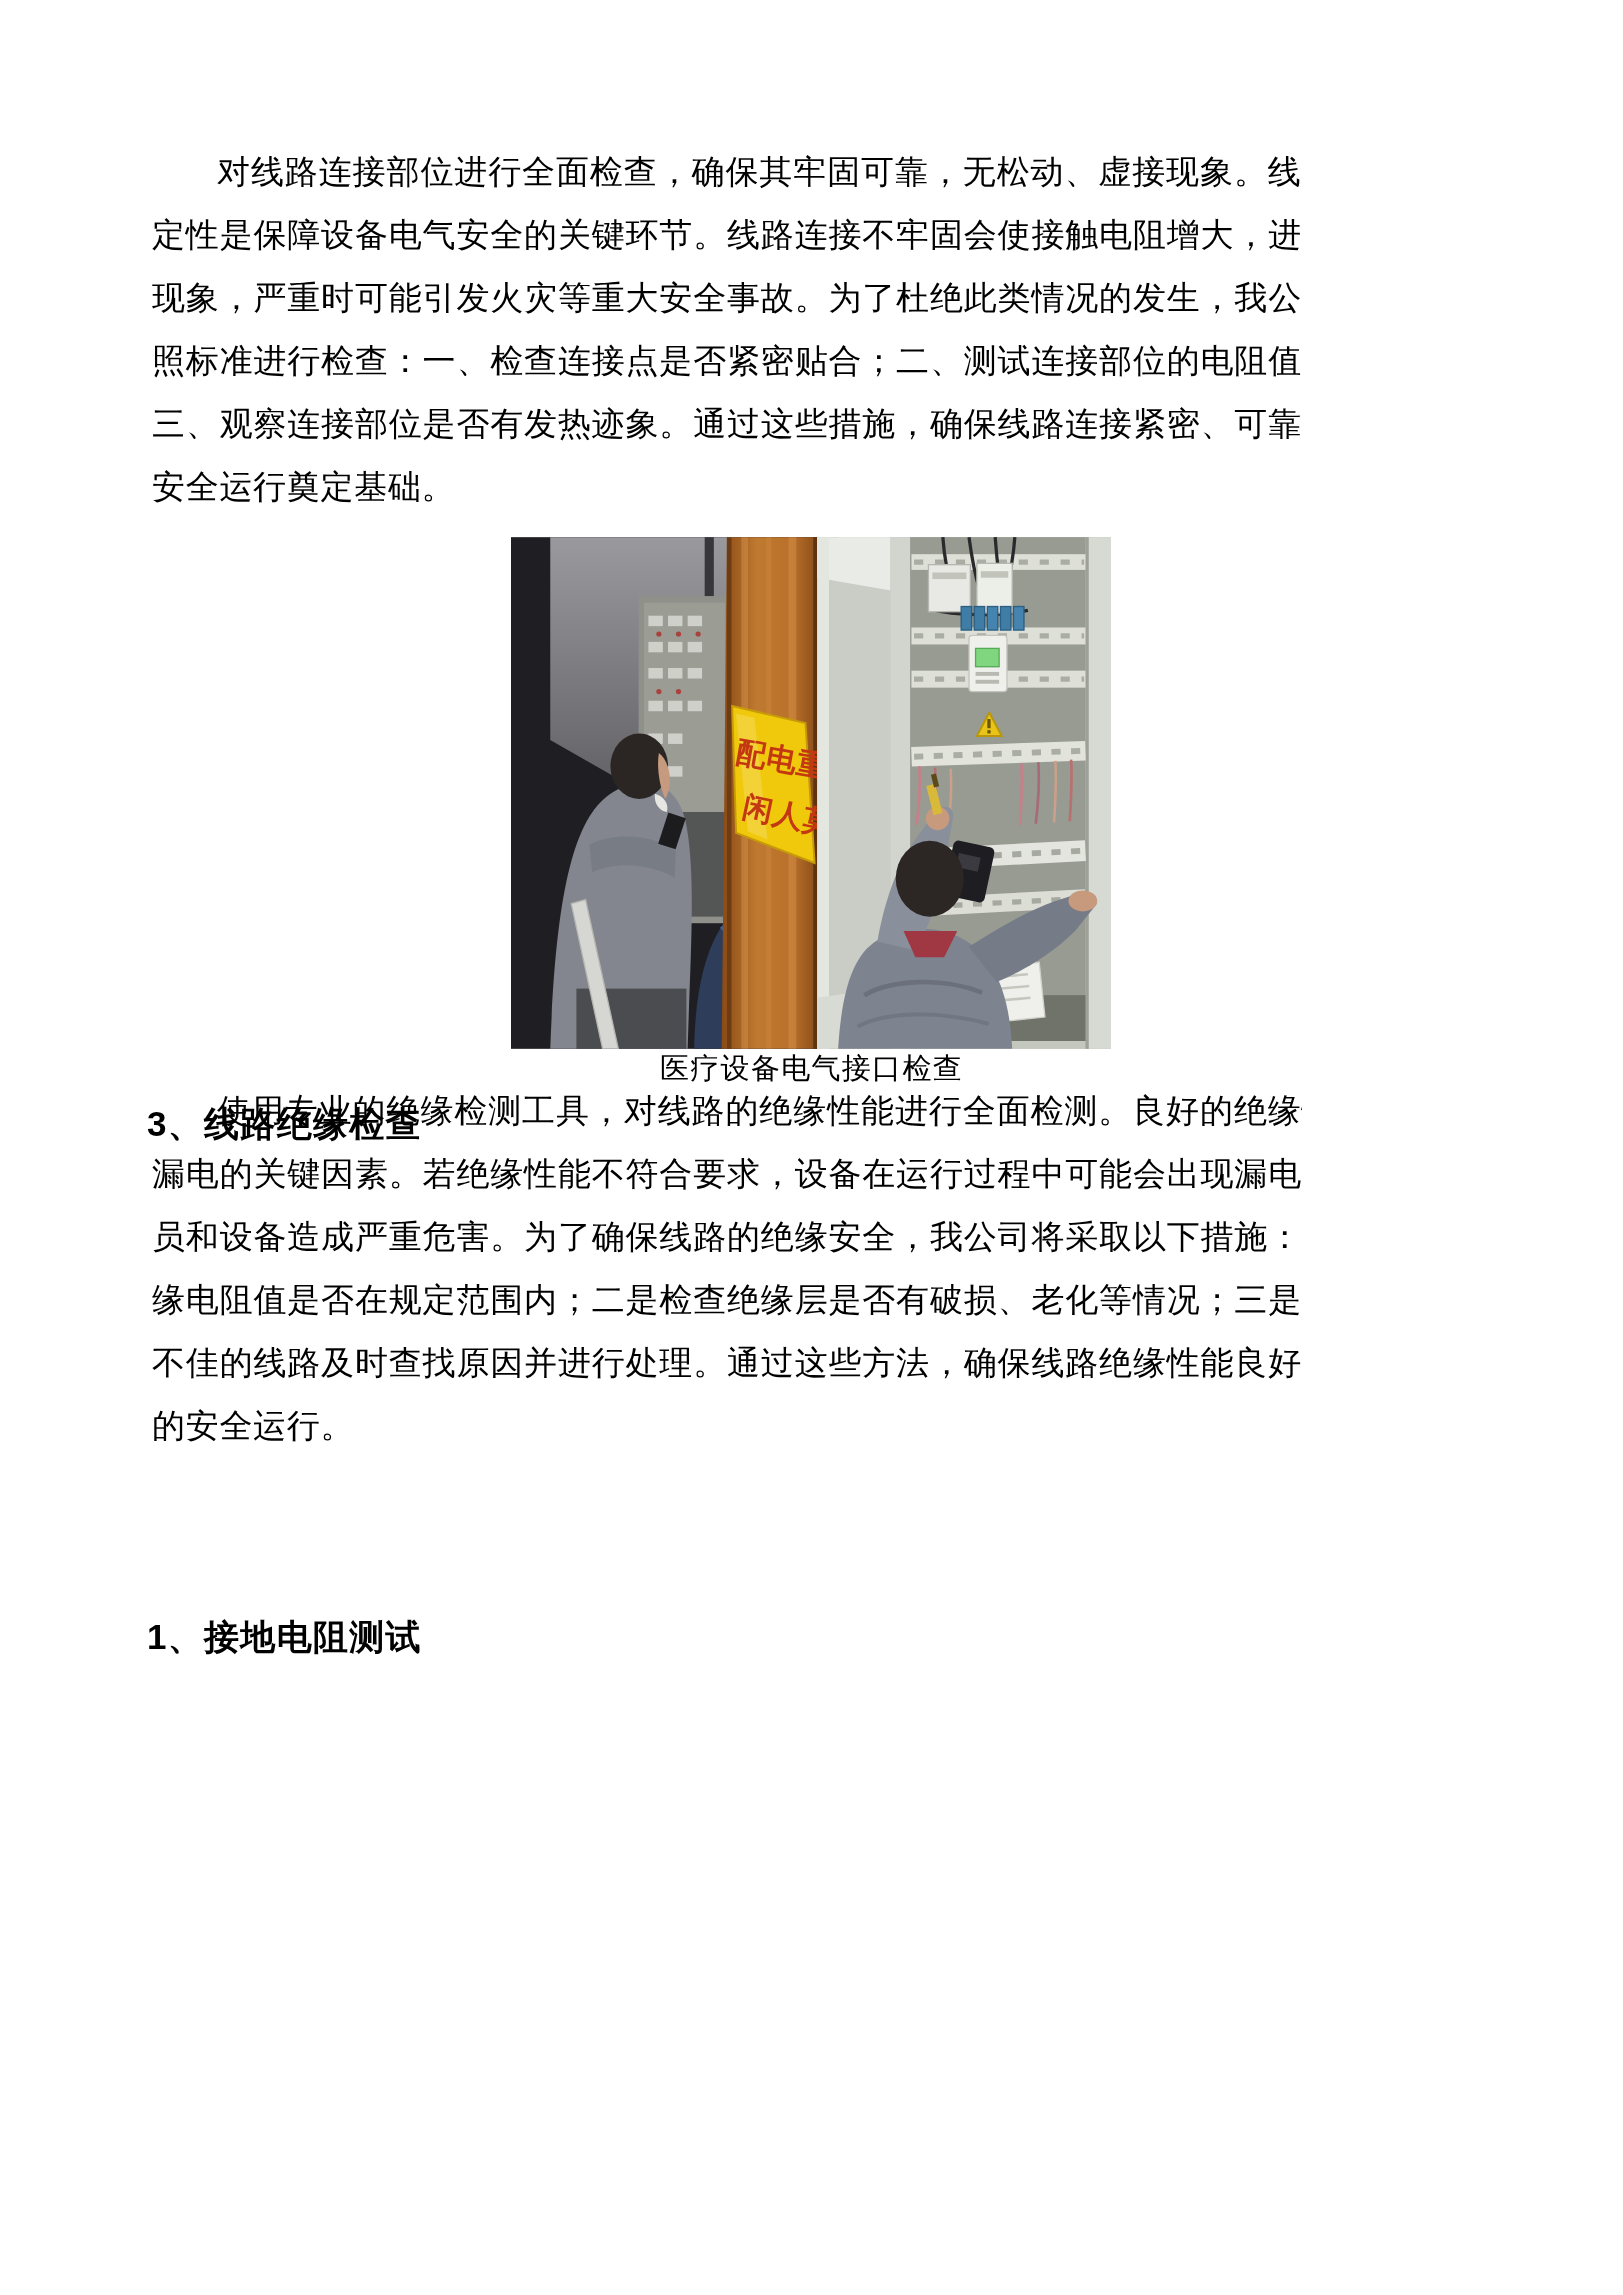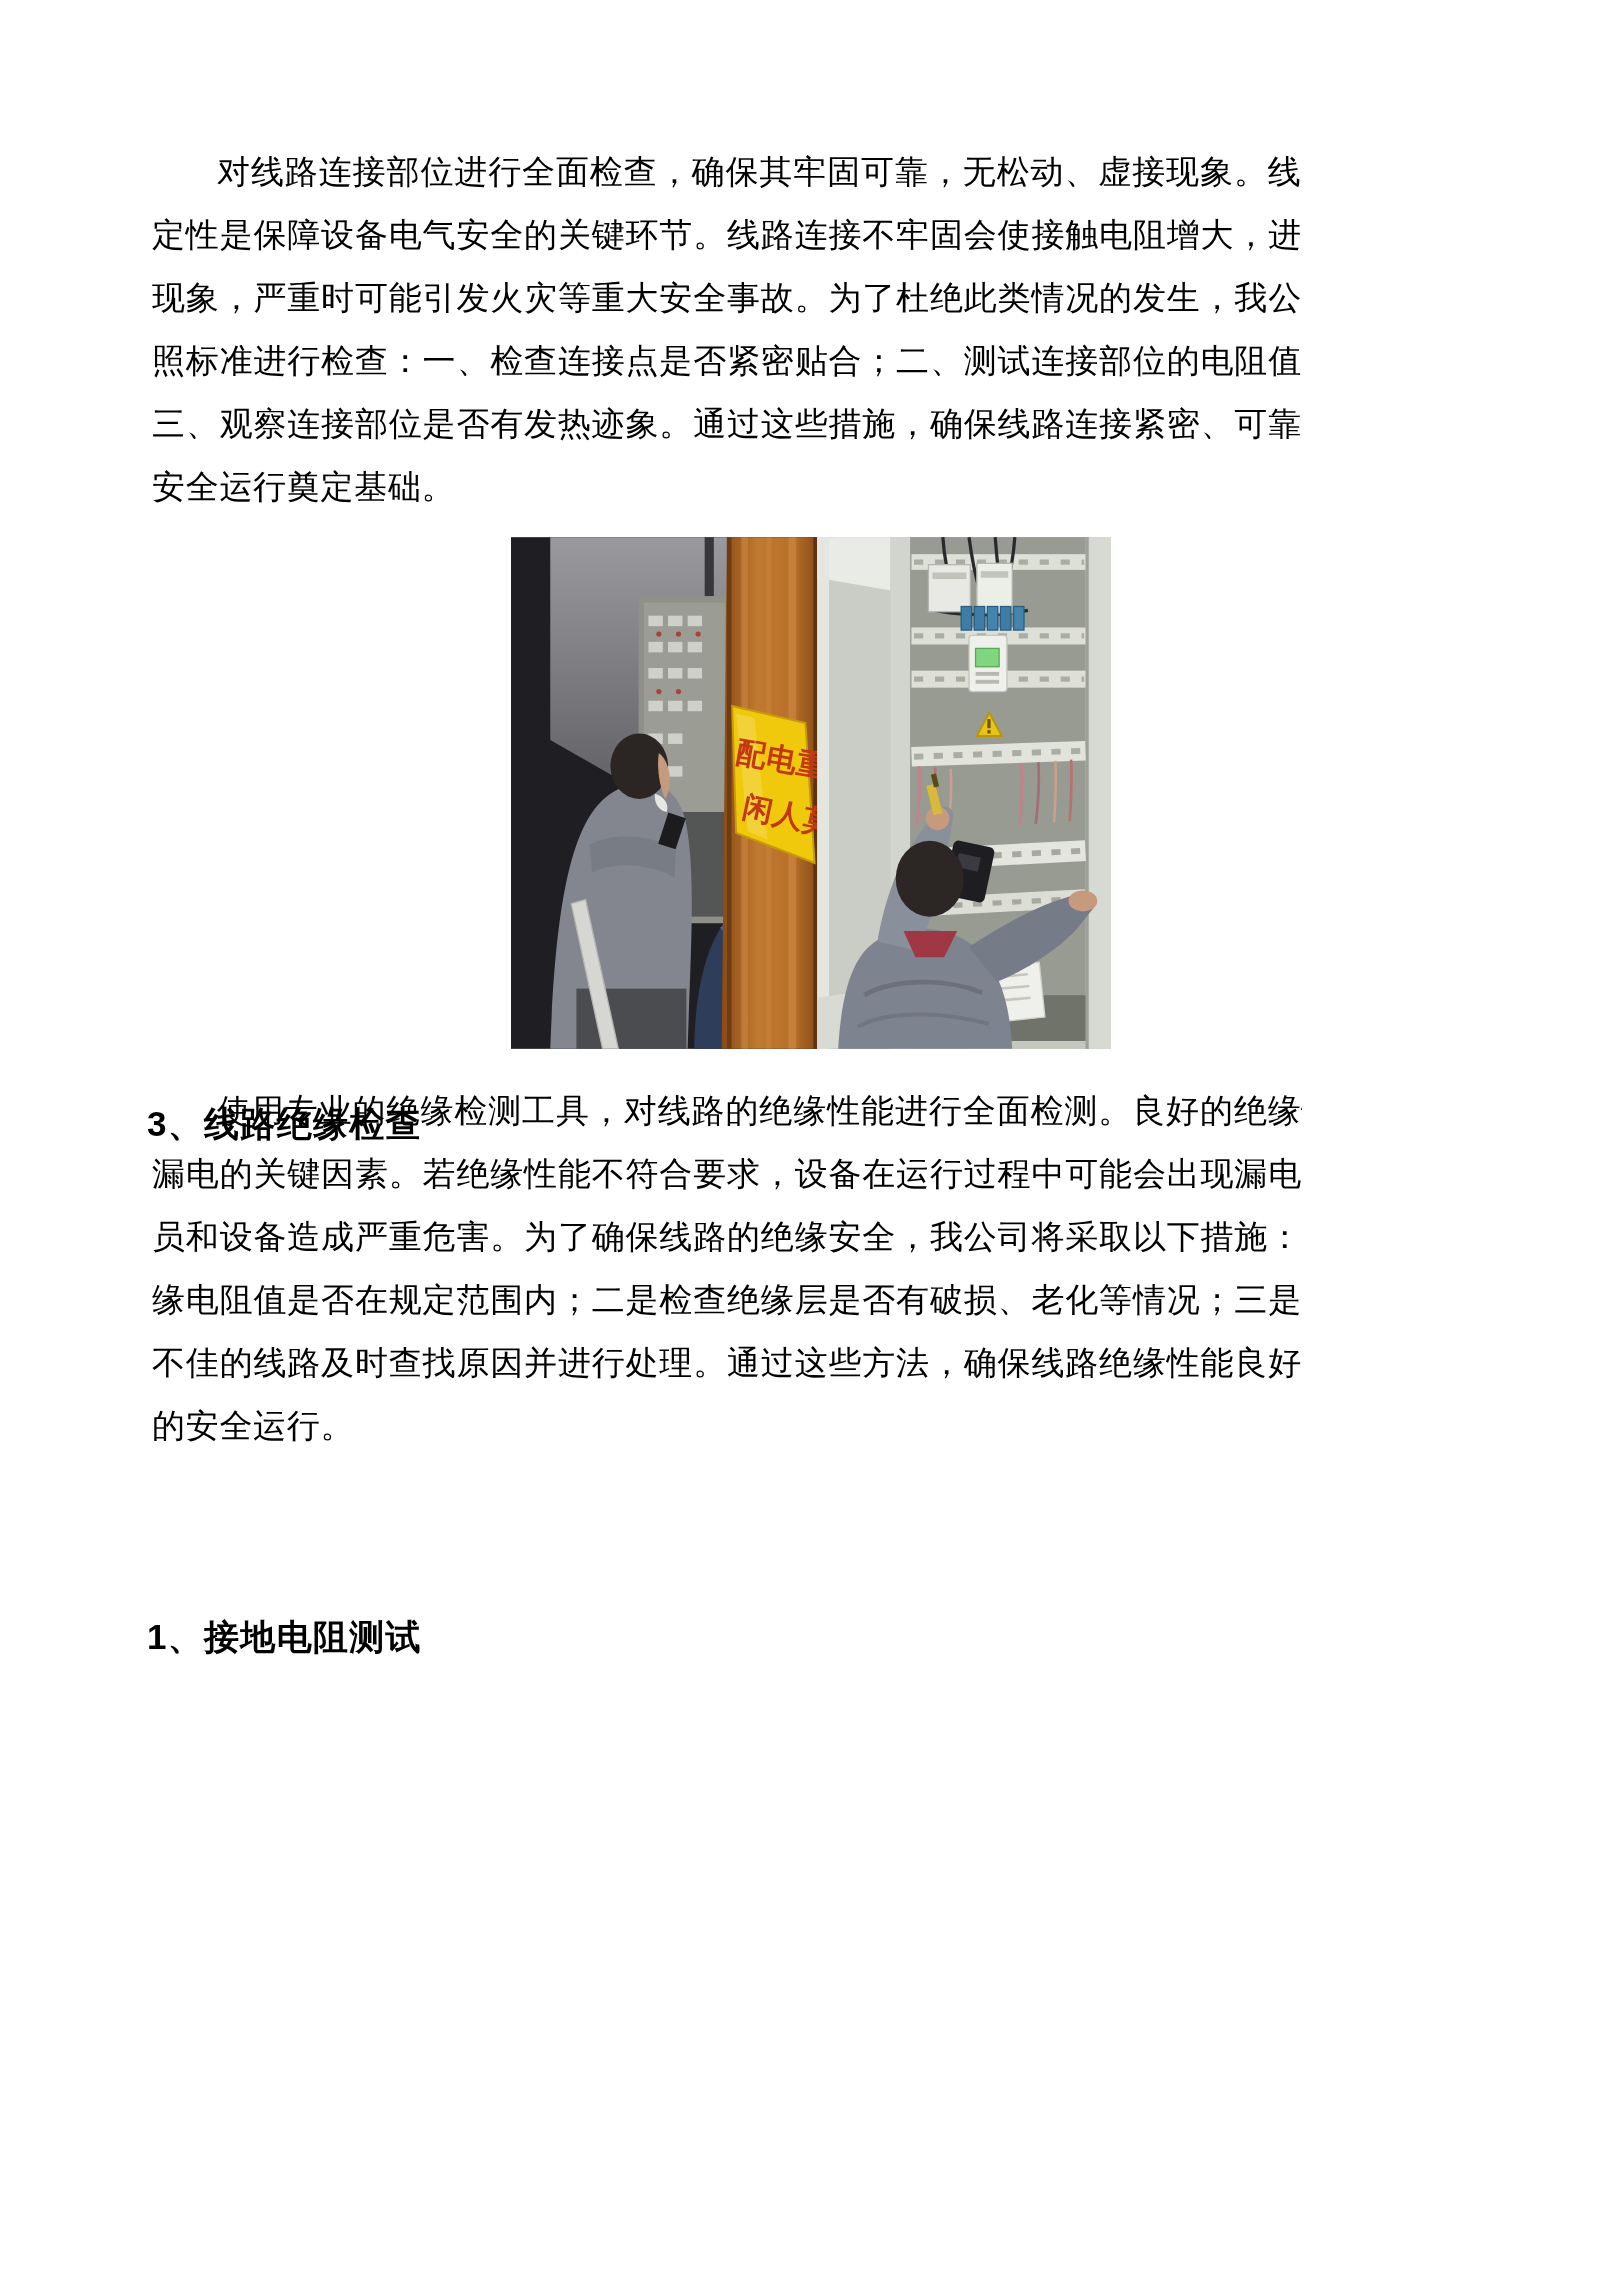--- a/index.html
+++ b/index.html
@@ -250,20 +250,21 @@
         <rect x="668" y="468" width="64" height="86" rx="8" fill="#1e1e22" transform="rotate(12 700 511)"></rect>
         <rect x="682" y="486" width="34" height="22" fill="#3a3a40" transform="rotate(12 699 497)"></rect>
         <ellipse cx="640" cy="522" rx="52" ry="58" fill="#2c2624"></ellipse>
         <path d="M600,602 L682,602 L662,642 L618,642 Z" fill="#a03844"></path>
         <path d="M540,700 C580,676 660,672 720,696" stroke="#6b707c" stroke-width="7" fill="none"></path>
         <path d="M530,748 C570,726 650,722 730,744" stroke="#6b707c" stroke-width="6" fill="none" opacity="0.7"></path>
       </g>
     </svg>
   </div>
 
+  <p class="caption">医疗设备电气接口检查</p>
 
   <h3 class="heading-num" style="top:1094px;">3、线路绝缘检查</h3>
 
   <p class="body-para" style="top:1080px;">使用专业的绝缘检测工具，对线路的绝缘性能进行全面检测。良好的绝缘性能是防止漏电的关键因素。若绝缘性能不符合要求，设备在运行过程中可能会出现漏电现象，对人员和设备造成严重危害。为了确保线路的绝缘安全，我公司将采取以下措施：一是检测绝缘电阻值是否在规定范围内；二是检查绝缘层是否有破损、老化等情况；三是对绝缘性能不佳的线路及时查找原因并进行处理。通过这些方法，确保线路绝缘性能良好，保障设备的安全运行。</p>
 
 
   <h3 class="heading-num" style="top:1607px;">1、接地电阻测试</h3>
 
 
 

